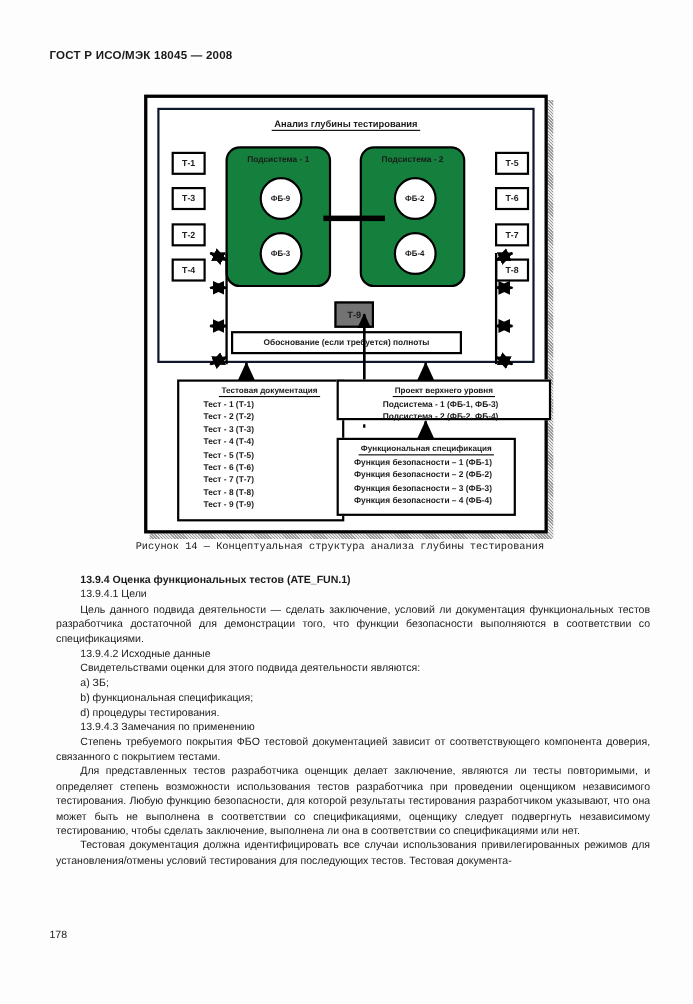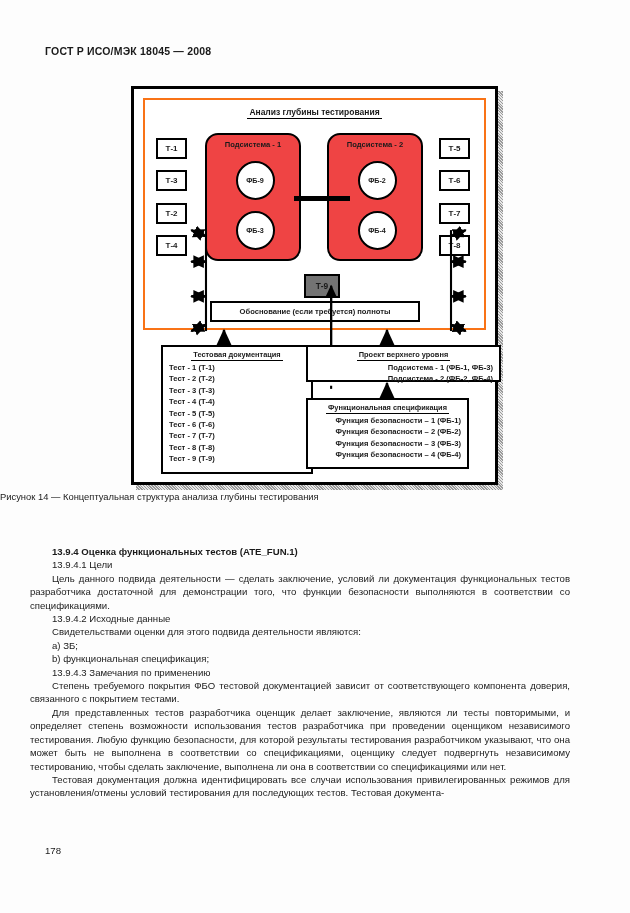--- a/index.html
+++ b/index.html
@@ -60,21 +60,21 @@
   }
 
   
   .analysis-panel {
     position: absolute;
     left: 9px;
     top: 9px;
     right: 9px;
     height: 232px;
     box-sizing: border-box;
-    border: 2px solid #f97316;
+    border: 2px solid #0f172a;
     background: #fff;
   }
   .panel-title {
     position: absolute;
     left: 0;
     right: 0;
     top: 7px;
     text-align: center;
     font-size: 8.5px;
     font-weight: bold;
@@ -83,21 +83,21 @@
     border-bottom: 1.6px solid #000;
     padding: 0 2px 1px 2px;
   }
 
   
   .subsystem {
     position: absolute;
     box-sizing: border-box;
     border: 2.2px solid #000;
     border-radius: 13px;
-    background: #ef4444;
+    background: #15803d;
     width: 96px;
     height: 128px;
     top: 33px;
   }
   .subsystem.left  { left: 60px; }
   .subsystem.right { left: 182px; }
   .subsystem-label {
     position: absolute;
     left: 0; right: 0;
     top: 5px;
@@ -132,21 +132,21 @@
     box-sizing: border-box;
     border: 2.2px solid #000;
     background: #fff;
     display: flex;
     align-items: center;
     justify-content: center;
     font-size: 8px;
     font-weight: bold;
   }
   .tcol-left  { left: 11px; }
-  .tcol-right { left: 294px; }
+  .tcol-right { left: 305px; }
   .trow-0 { top: 38px; }
   .trow-1 { top: 70px; }
   .trow-2 { top: 103px; }
   .trow-3 { top: 135px; }
 
   
   .t9box {
     position: absolute;
     left: 159px;
     top: 174px;
@@ -213,55 +213,56 @@
     margin: 0;
     padding: 2px 0 2px 6px;
   }
   .lowbox li {
     font-size: 7.6px;
     font-weight: bold;
     line-height: 11.4px;
     white-space: nowrap;
   }
 
-  #test-doc-box   { left: 27px;  top: 256px; width: 152px; height: 129px; }
+  #test-doc-box   { left: 27px;  top: 256px; width: 152px; height: 129px; padding-left: 16px; }
   #hl-design-box  { left: 172px; top: 256px; width: 195px; height: 37px;  }
   #func-spec-box  { left: 172px; top: 309px; width: 163px; height: 71px;  }
-  #hl-design-box li, #func-spec-box li { text-align: right; padding-right: 6px; }
+  #hl-design-box li, #func-spec-box li { text-align: center; padding-right: 6px; }
   #func-spec-box ul { padding-left: 0; }
   #hl-design-box ul { padding-left: 0; }
 
   
   .arrows {
     position: absolute;
     left: 0; top: 0;
     width: 367px;
     height: 399px;
     pointer-events: none;
   }
 
   
   .figure-caption {
     position: absolute;
     left: 0;
     right: 12px;
     top: 491px;
+    text-align: center;
     font-size: 9.4px;
+    font-family: Liberation Mono, monospace;
   }
 
   
   .body {
     position: absolute;
-    left: 30px;
+    left: 51px;
     top: 521px;
     width: 540px;
     font-size: 9.6px;
     line-height: 13.4px;
     text-align: justify;
-    margin-top: 24px;
   }
   .body p { margin: 0; }
   .h-sub {
     font-weight: bold;
     text-indent: 22px;
     margin-bottom: 0;
   }
   .sub-num { text-indent: 22px; }
   .para    { text-indent: 22px; }
   .listitem{ text-indent: 22px; }
@@ -420,20 +421,21 @@
   <div class="figure-caption">Рисунок 14 — Концептуальная структура анализа глубины тестирования</div>
 
   <div class="body">
     <p class="h-sub">13.9.4 Оценка функциональных тестов (ATE_FUN.1)</p>
     <p class="sub-num">13.9.4.1 Цели</p>
     <p class="para">Цель данного подвида деятельности — сделать заключение, условий ли документация функциональных тестов разработчика достаточной для демонстрации того, что функции безопасности выполняются в соответствии со спецификациями.</p>
     <p class="sub-num">13.9.4.2 Исходные данные</p>
     <p class="para">Свидетельствами оценки для этого подвида деятельности являются:</p>
     <p class="listitem">a) ЗБ;</p>
     <p class="listitem">b) функциональная спецификация;</p>
+    <p class="listitem">d) процедуры тестирования.</p>
     <p class="sub-num">13.9.4.3 Замечания по применению</p>
     <p class="para">Степень требуемого покрытия ФБО тестовой документацией зависит от соответствующего компонента доверия, связанного с покрытием тестами.</p>
     <p class="para">Для представленных тестов разработчика оценщик делает заключение, являются ли тесты повторимыми, и определяет степень возможности использования тестов разработчика при проведении оценщиком независимого тестирования. Любую функцию безопасности, для которой результаты тестирования разработчиком указывают, что она может быть не выполнена в соответствии со спецификациями, оценщику следует подвергнуть независимому тестированию, чтобы сделать заключение, выполнена ли она в соответствии со спецификациями или нет.</p>
     <p class="para">Тестовая документация должна идентифицировать все случаи использования привилегированных режимов для установления/отмены условий тестирования для последующих тестов. Тестовая документа-</p>
   </div>
 
   <div class="page-number">178</div>
 
 </div>
 

